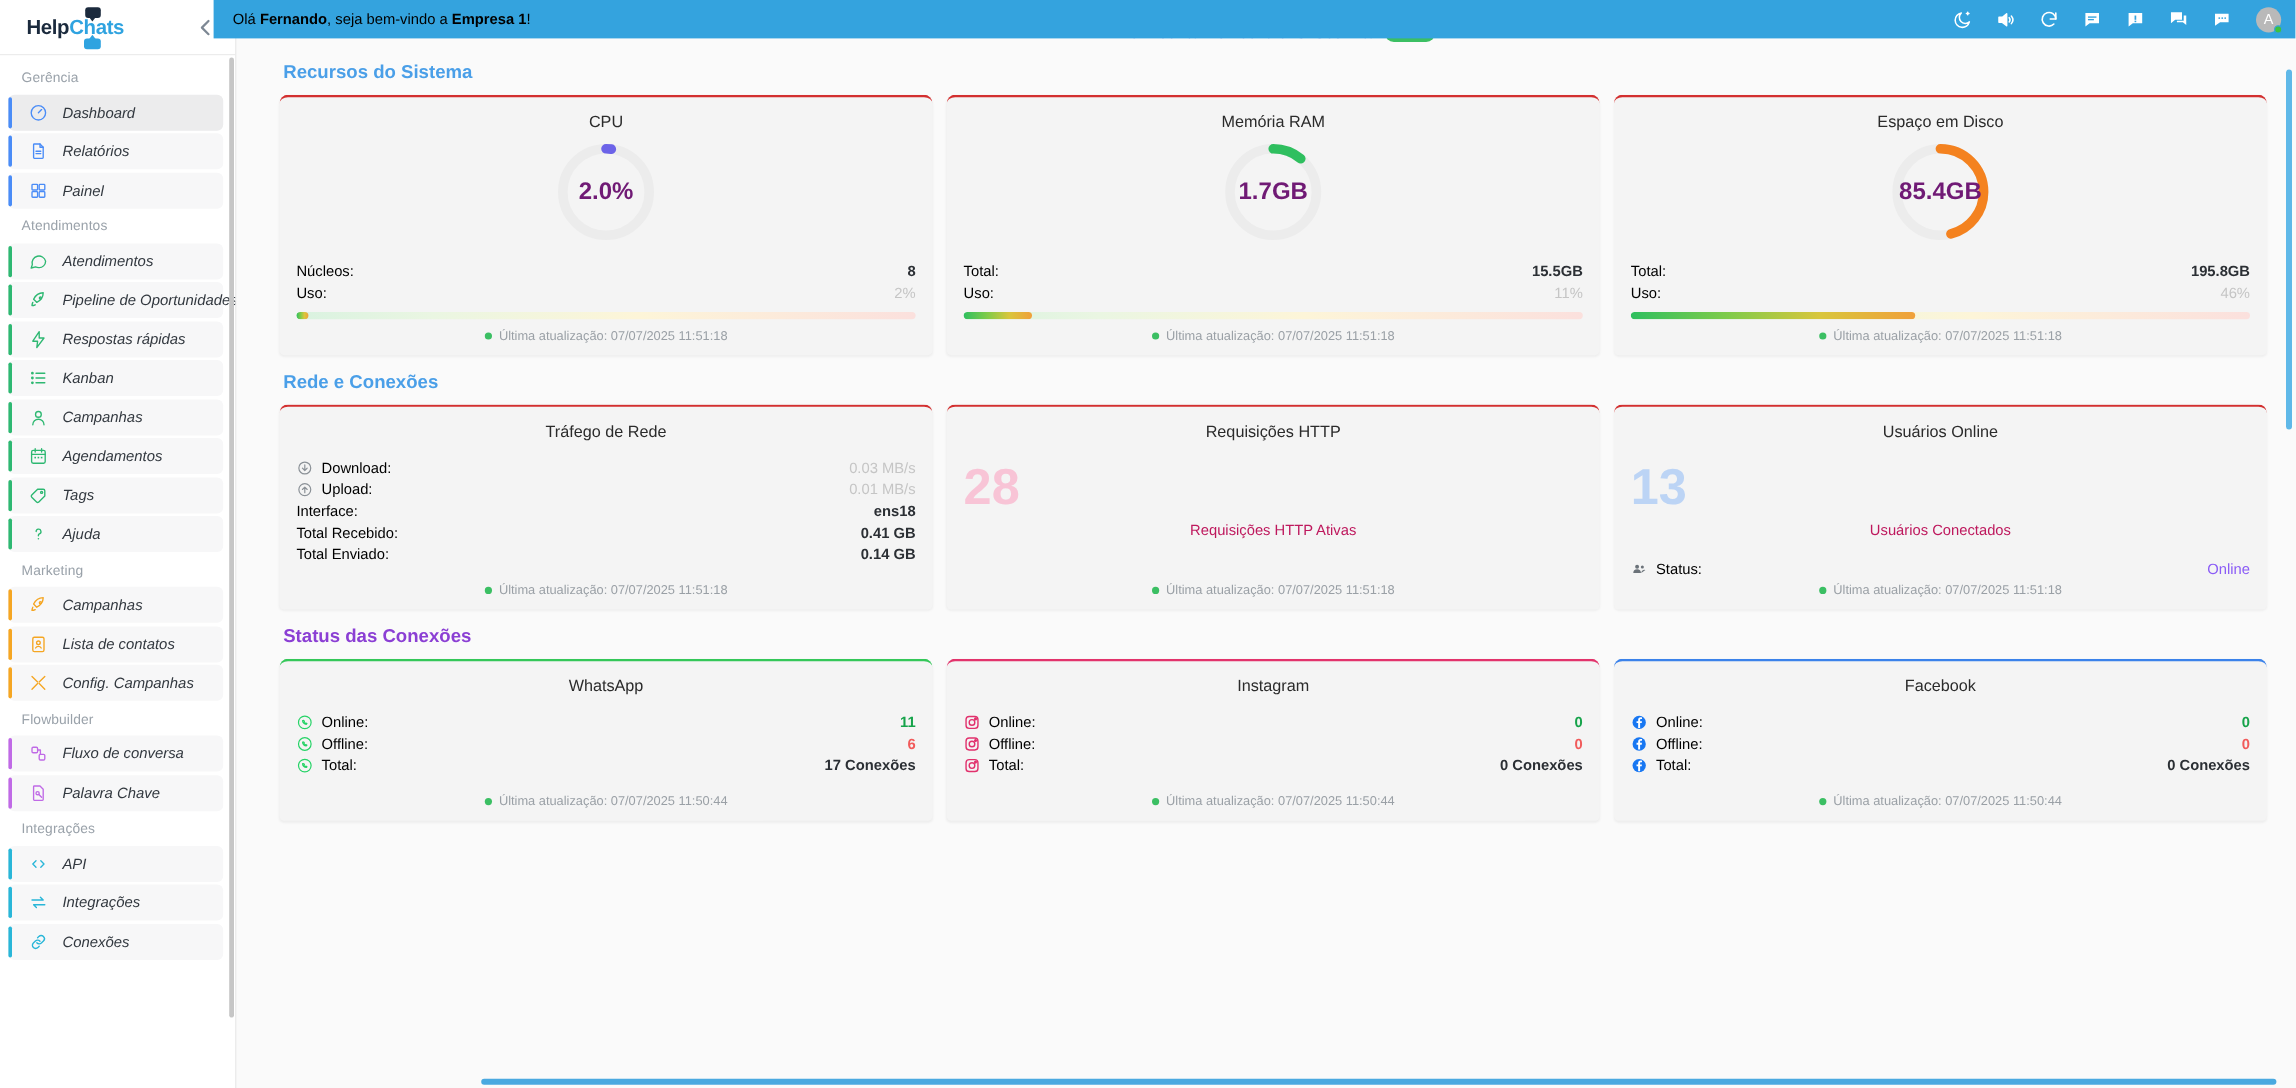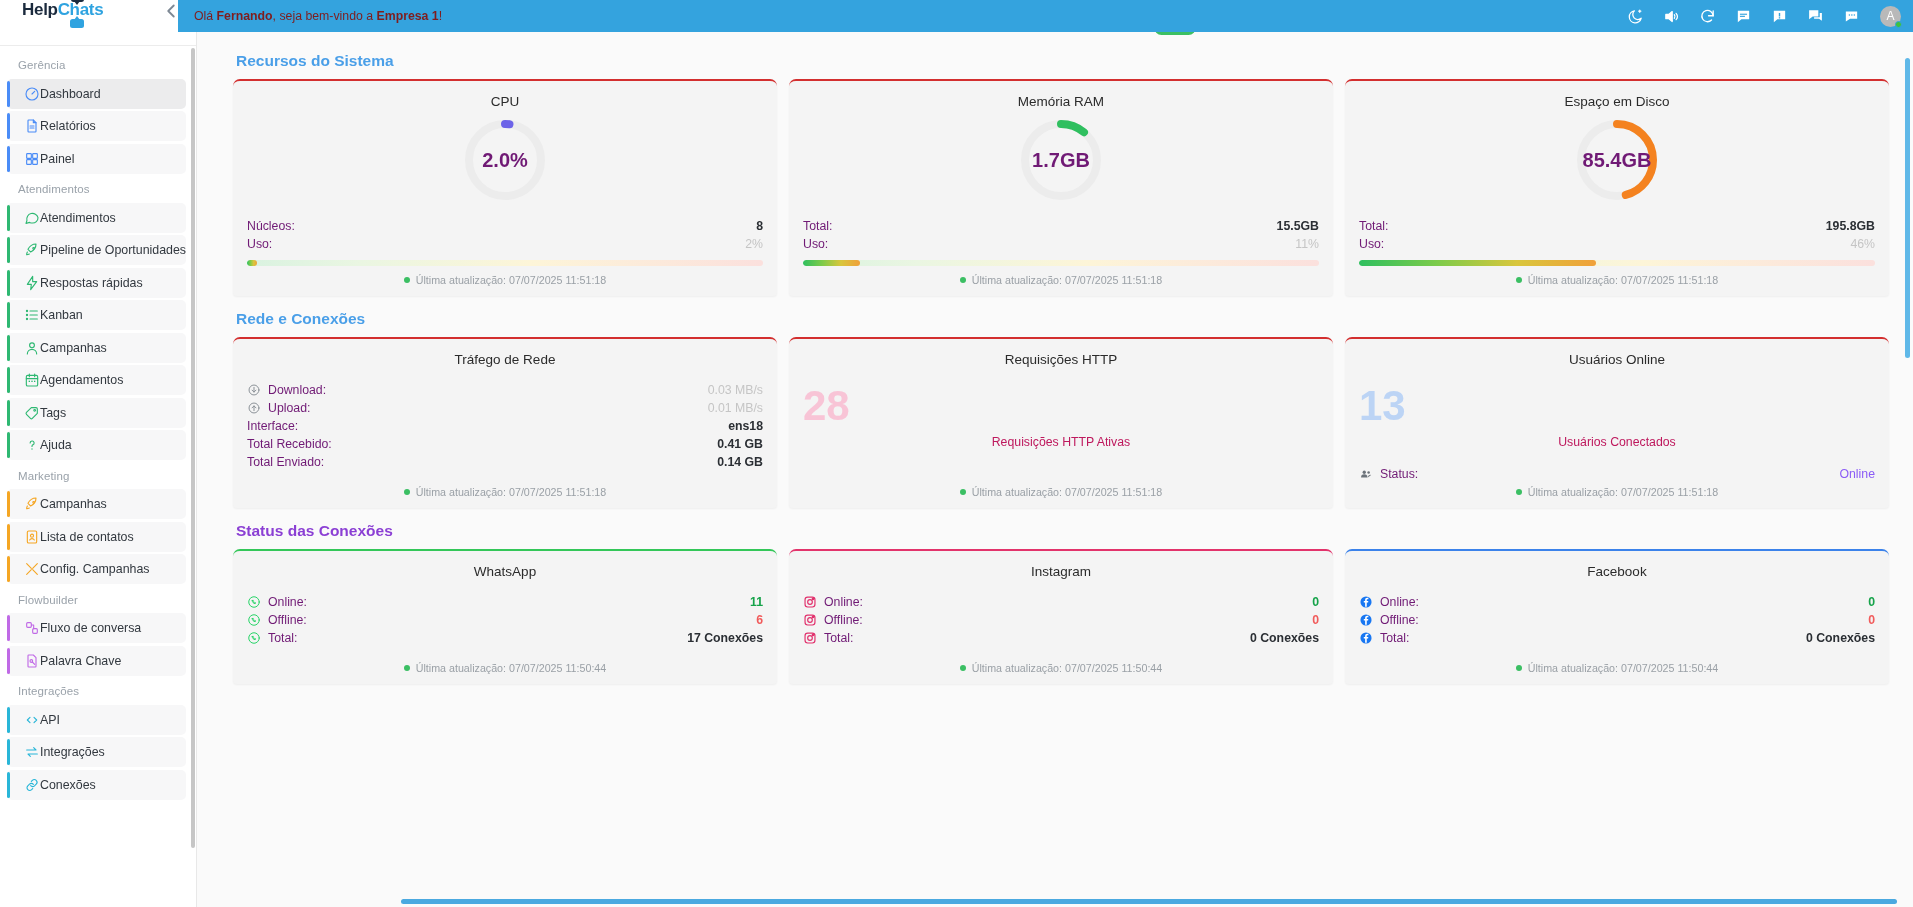--- a/index.html
+++ b/index.html
@@ -11,21 +11,21 @@
   }
   .app { display: flex; width: 1913px; height: 907px; position: relative; }
 
   
   .sidebar {
     width: 197px; height: 907px; background: #ffffff;
     display: flex; flex-direction: column; flex: 0 0 197px;
     border-right: 1px solid #e8e8e8; position: relative; z-index: 5;
   }
   .sb-brand {
-    height: 46px; display: flex; align-items: flex-start;
+    height: 46px; display: flex; align-items: center;
     justify-content: space-between; padding: 0 14px 0 22px;
     border-bottom: 1px solid #ececec; flex: 0 0 46px;
   }
   .brand-logo { display: flex; align-items: center; gap: 2px; position: relative; }
   .brand-text { font-size: 17px; font-weight: bold; color: #1b2a3d; letter-spacing: -.3px; }
   .brand-text .accent { color: #2fa3e0; }
   .bubble-top {
     position: absolute; top: -7px; left: 49px; width: 13px; height: 9px;
     background: #1b2a3d; border-radius: 2.5px;
   }
@@ -50,21 +50,21 @@
   .sb-scroll {
     flex: 1; overflow: hidden; padding: 6px 0 0 0; position: relative;
   }
   .sb-group {
     font-size: 11.5px; color: #9aa2aa; padding: 7px 0 5px 18px;
     letter-spacing: .1px;
   }
   .sb-item {
     display: flex; align-items: center; height: 30px; margin: 2.5px 10px 2.5px 7px;
     border-radius: 5px; background: #f7f7f8; position: relative;
-    cursor: pointer; padding-left: 16px; gap: 0;
+    cursor: pointer; padding-left: 16px; gap: 12px; font-style: italic;
   }
   .sb-item.active { background: #ececed; }
   .sb-item:before {
     content: ""; position: absolute; left: 0; top: 2px; bottom: 2px;
     width: 3px; border-radius: 2px; background: var(--accent, #4a8cf7);
   }
   .sb-ico {
     width: 17px; height: 17px; display: flex; align-items: center;
     justify-content: center; color: var(--accent, #4a8cf7); flex: 0 0 17px;
   }
@@ -74,21 +74,21 @@
     position: absolute; right: 1px; top: 48px; width: 4px; height: 800px;
     background: #c6c6c6; border-radius: 3px;
   }
 
   
   .header {
     position: absolute; left: 178px; top: 0; right: 0; height: 32px;
     background: #34a3de; display: flex; align-items: center;
     justify-content: space-between; padding: 0 12px 0 16px; z-index: 8;
   }
-  .hdr-greet { color: #7f1d1d; font-size: 12.3px; }
+  .hdr-greet { color: #000000; font-size: 12.3px; }
   .hdr-greet b { font-weight: bold; }
   .hdr-icons { display: flex; align-items: center; gap: 18px; }
   .hdr-ico {
     width: 18px; height: 18px; color: #fff; display: flex;
     align-items: center; justify-content: center; cursor: pointer;
   }
   .hdr-ico svg { width: 17px; height: 17px; display: block; }
   .avatar {
     width: 21px; height: 21px; border-radius: 50%; background: #b9b9b9;
     color: #fff; font-size: 12px; display: flex; align-items: center;
@@ -144,21 +144,21 @@
     position: absolute; inset: 0; display: flex; align-items: center;
     justify-content: center; font-size: 20px; color: #701a75; font-weight: bold;
   }
 
   
   .rows { margin-top: auto; }
   .row {
     display: flex; justify-content: space-between; align-items: center;
     font-size: 12.3px; padding: 2px 0; color: #585f66;
   }
-  .row .lbl { color: #701a75; display: flex; align-items: center; gap: 7px; }
+  .row .lbl { color: #000000; display: flex; align-items: center; gap: 7px; }
   .row .val { color: #2b2f34; font-weight: bold; }
   .row .val.muted { color: #c5c5c5; font-weight: normal; }
   .row .val.green { color: #16a34a; }
   .row .val.red { color: #f15b5b; }
   .row .val.online { color: #8b5cf6; font-weight: normal; }
   .row .lbl svg { width: 14px; height: 14px; display: block; }
 
   .progress {
     height: 6px; border-radius: 4px; margin: 7px 0 5px;
     background: linear-gradient(to right,#d9f2e0 0%,#eaf6e2 22%,#fdf5d8 55%,#fbe0dd 100%);

